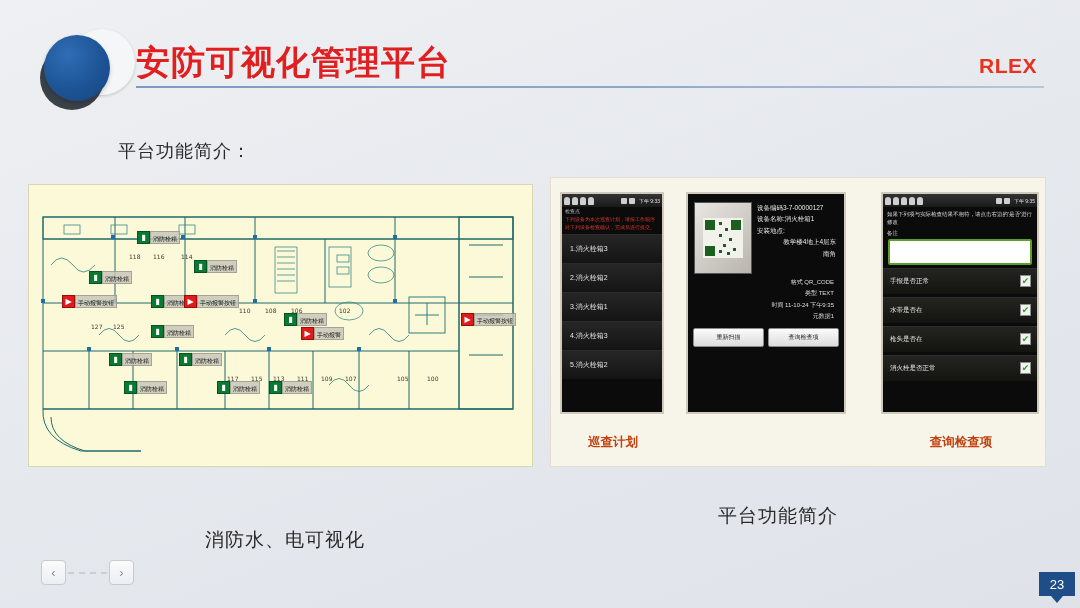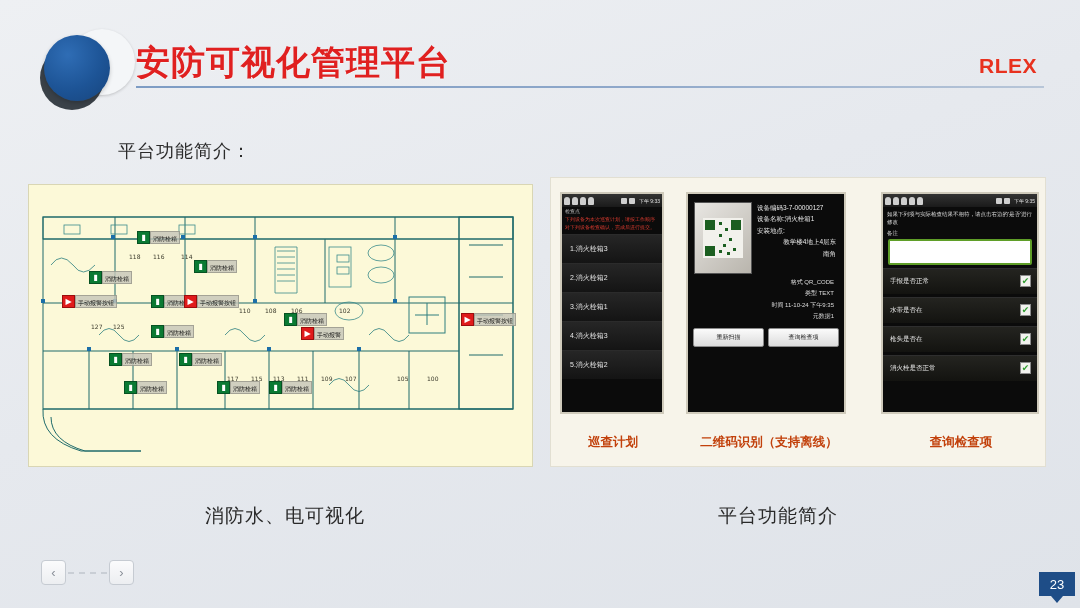--- a/index.html
+++ b/index.html
@@ -150,21 +150,21 @@
   .phone-caption {
     position:absolute; top:256px; font-size:12.5px; color:#c2410c;
     font-weight:700; text-align:center; font-family:"Liberation Serif",serif;
   }
   #cap-1 { left:0px;   width:124px; }
   #cap-2 { left:118px; width:200px; }
   #cap-3 { left:340px; width:140px; }
 
   
   .big-caption { position:absolute; top:503px; font-size:19px; color:#2a2a2a; letter-spacing:1px; }
-  #cap-left  { left:205px; }
+  #cap-left  { left:205px;margin-top:24px; }
   #cap-right { left:718px; }
 
   
   #nav { position:absolute; left:41px; top:560px; width:95px; height:28px; }
   .nav-btn {
     position:absolute; top:0; width:25px; height:25px;
     background:linear-gradient(180deg,#fbfbfc 0%,#eceef1 100%);
     border:1px solid #c6cbd2; border-radius:4px;
     display:flex; align-items:center; justify-content:center;
     color:#8a9099; font-size:13px; line-height:1;
@@ -436,21 +436,20 @@
       <span>枪头是否在</span>
       <span class="chk">✔</span>
     </div>
     <div class="checkrow">
       <span>消火栓是否正常</span>
       <span class="chk">✔</span>
     </div>
   </div>
 
   <div class="phone-caption" id="cap-1">巡查计划</div>
-  <div class="phone-caption" id="cap-2">二维码识别（支持离线）</div>
   <div class="phone-caption" id="cap-3">查询检查项</div>
 </div>
 
 <div class="big-caption" id="cap-left">消防水、电可视化</div>
 <div class="big-caption" id="cap-right">平台功能简介</div>
 
 <div id="nav">
   <div class="nav-btn" id="nav-prev">‹</div>
   <div id="nav-dash"></div>
   <div class="nav-btn" id="nav-next">›</div>

